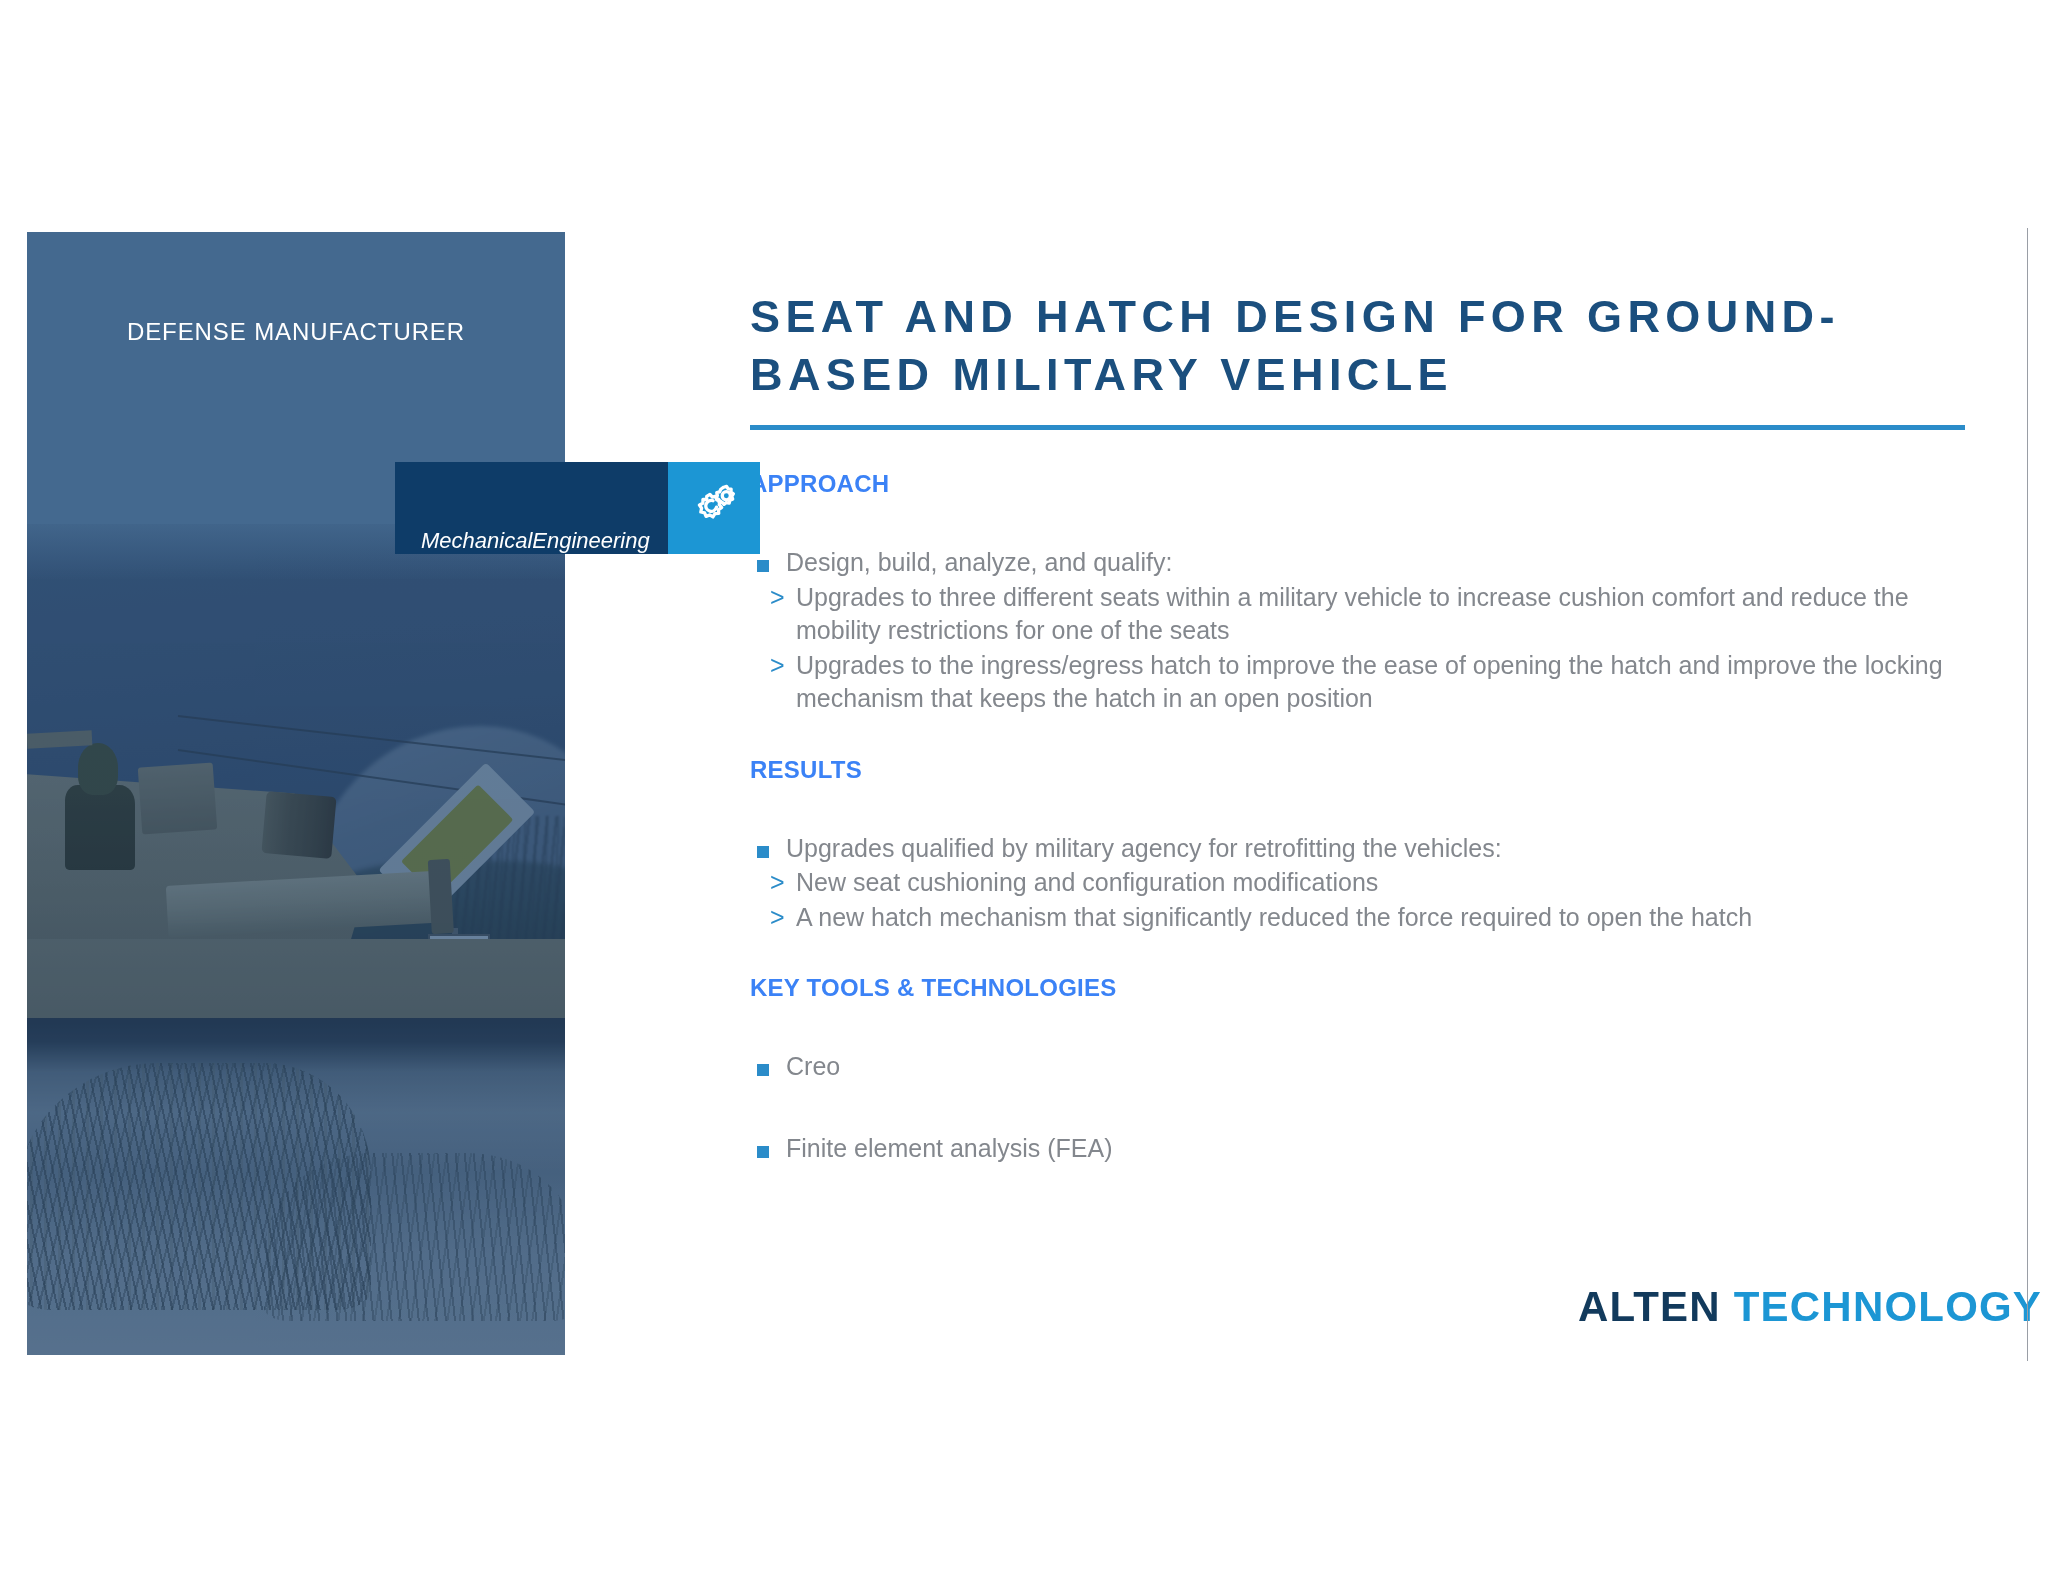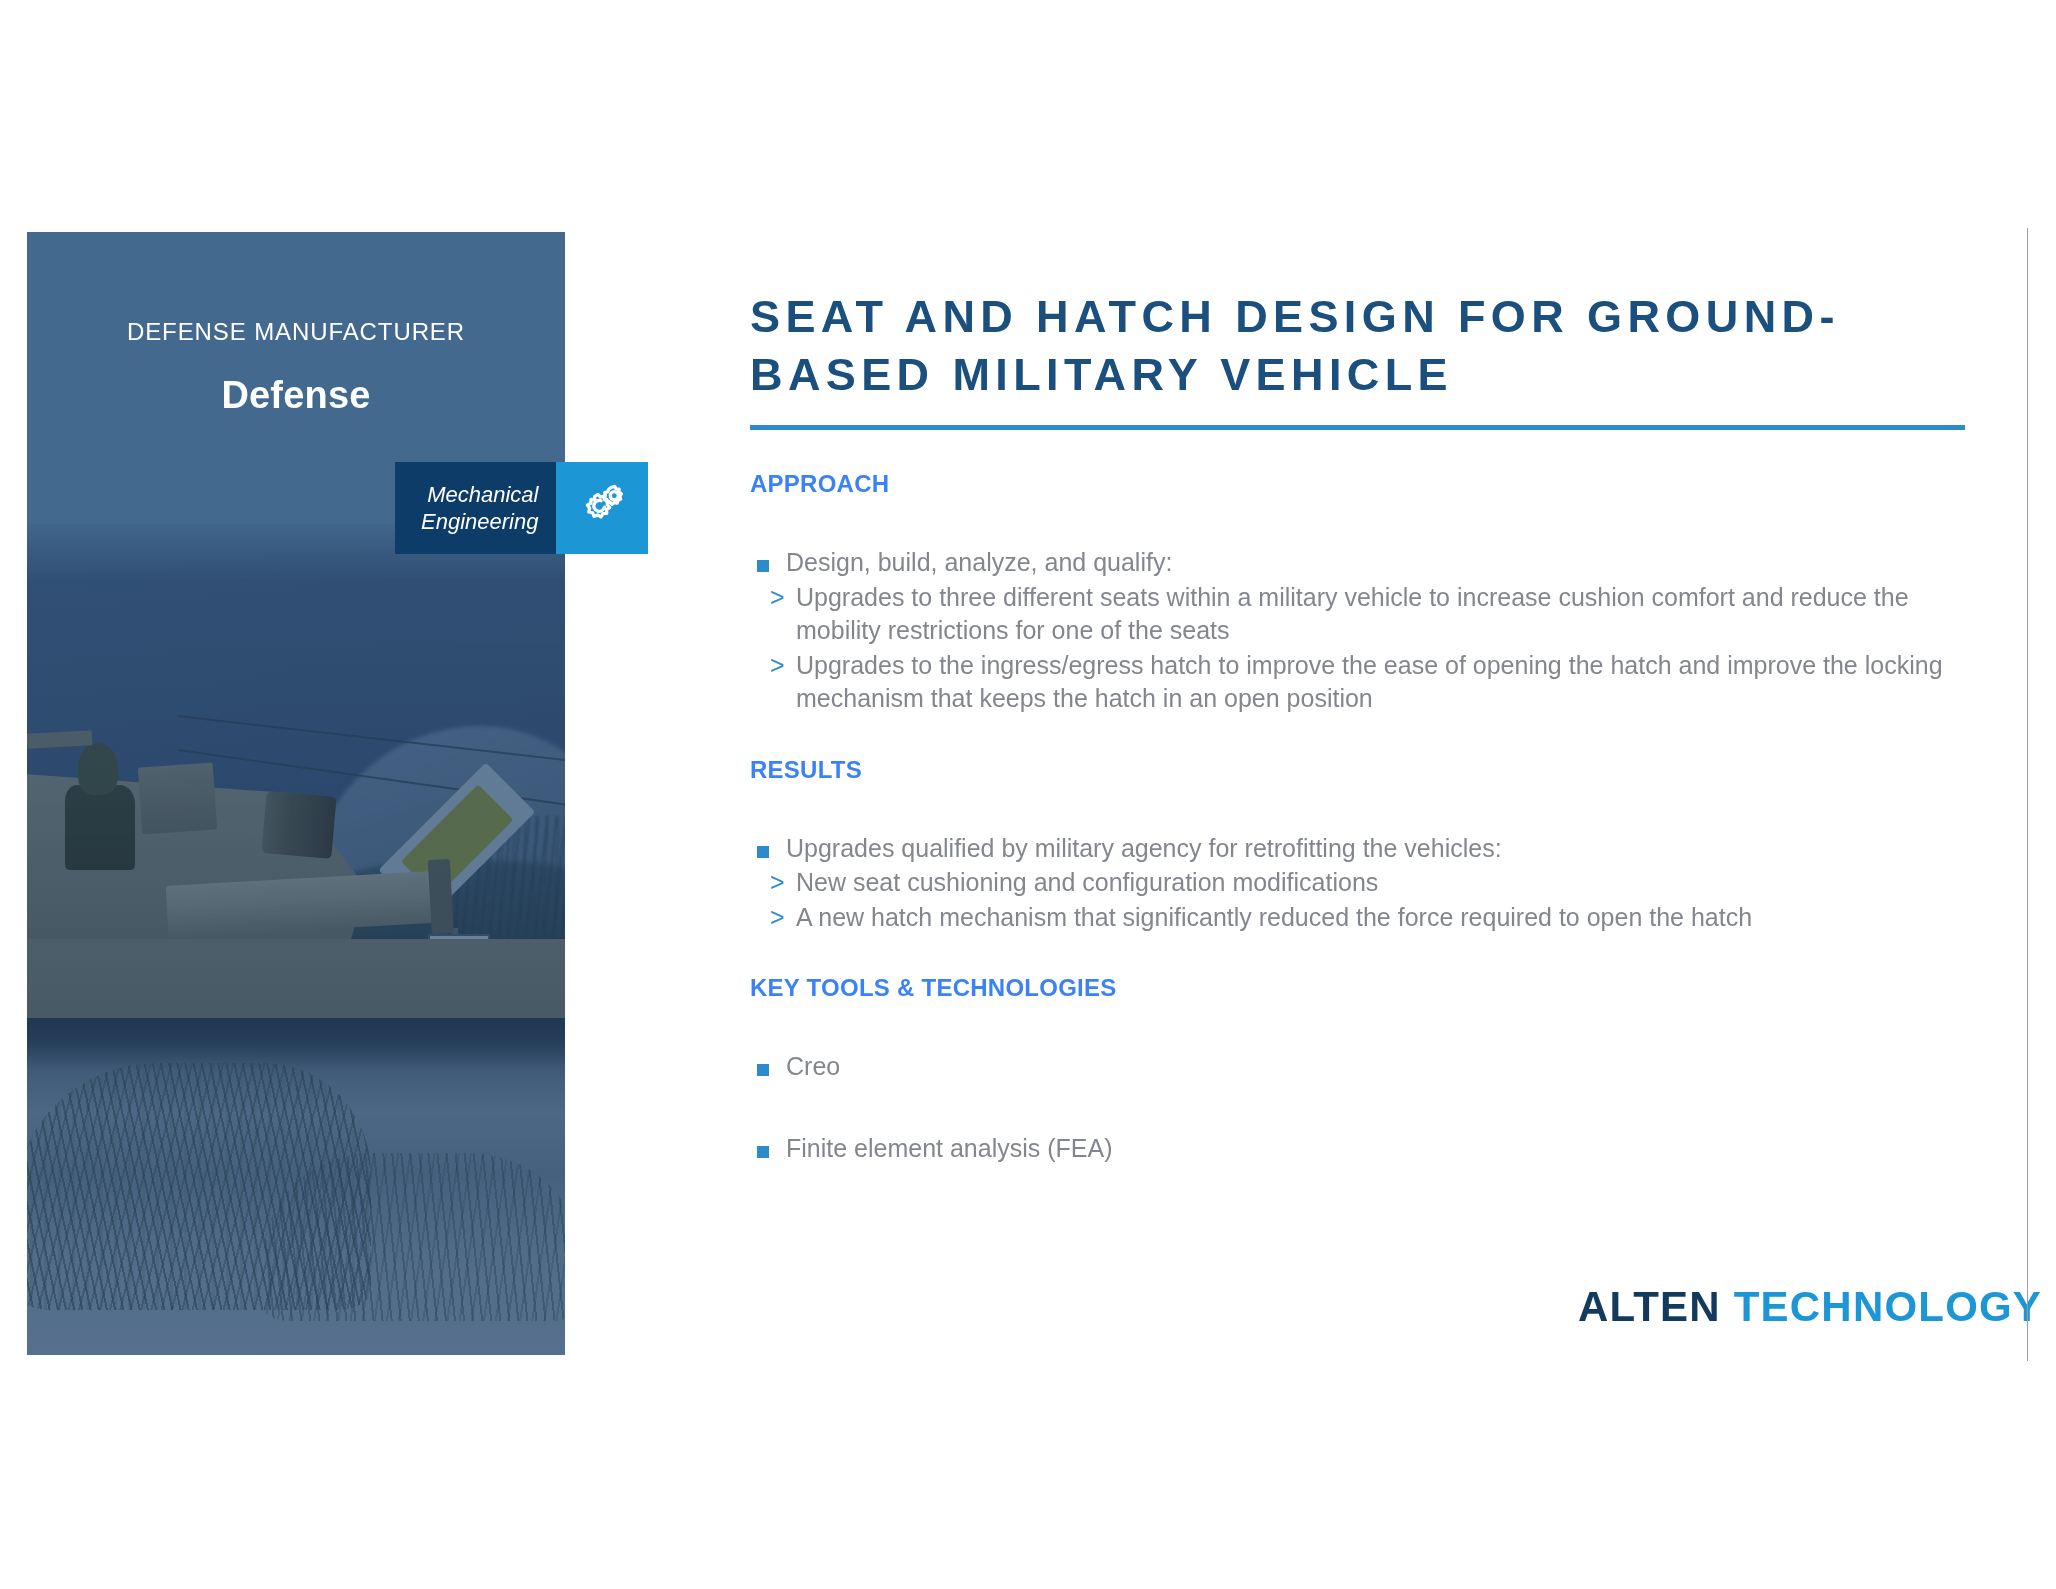--- a/index.html
+++ b/index.html
@@ -324,21 +324,20 @@
   }
   #discipline-label {
     background: #0e3c68;
     color: #ffffff;
     font-style: italic;
     font-size: 22px;
     line-height: 1.24;
     font-weight: 400;
     padding: 0 18px 0 26px;
     display: flex;
-    flex-direction: column;
     align-items: flex-end;
     justify-content: center;
     text-align: right;
     white-space: nowrap;
     min-width: 144px;
     box-sizing: border-box;
   }
   #discipline-iconbox {
     background: #1c96d4;
     width: 92px;
@@ -479,21 +478,20 @@
     <div class="brush"></div>
     <div class="brush2"></div>
 
     <div class="photo-tint"></div>
     <div class="photo-tint2"></div>
     <div class="panel-solid"></div>
     <div class="panel-solid-fade"></div>
   </div>
 
   <div id="panel-eyebrow">DEFENSE MANUFACTURER</div>
-  <div id="panel-title">Defense</div>
 </div>
 
 <div id="discipline-badge">
   <div id="discipline-label">
     <span>Mechanical</span>
     <span>Engineering</span>
   </div>
   <div id="discipline-iconbox">
     <span>
       <svg width="62" height="62" viewBox="0 0 64 64" fill="none" stroke="#ffffff" stroke-width="3.4" stroke-linecap="round" stroke-linejoin="round">

